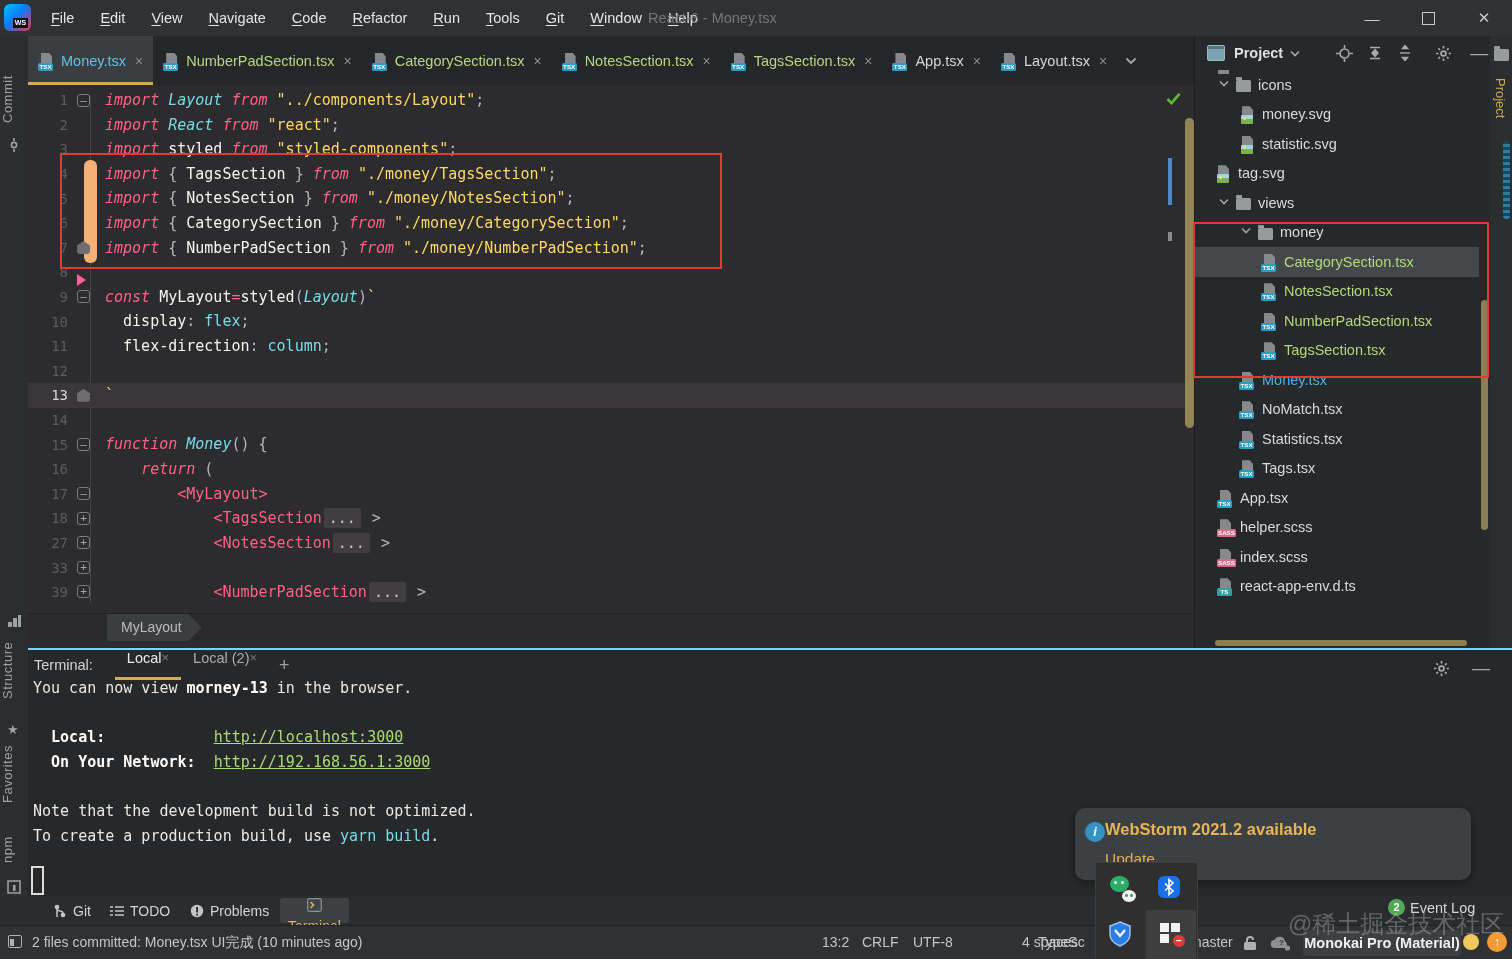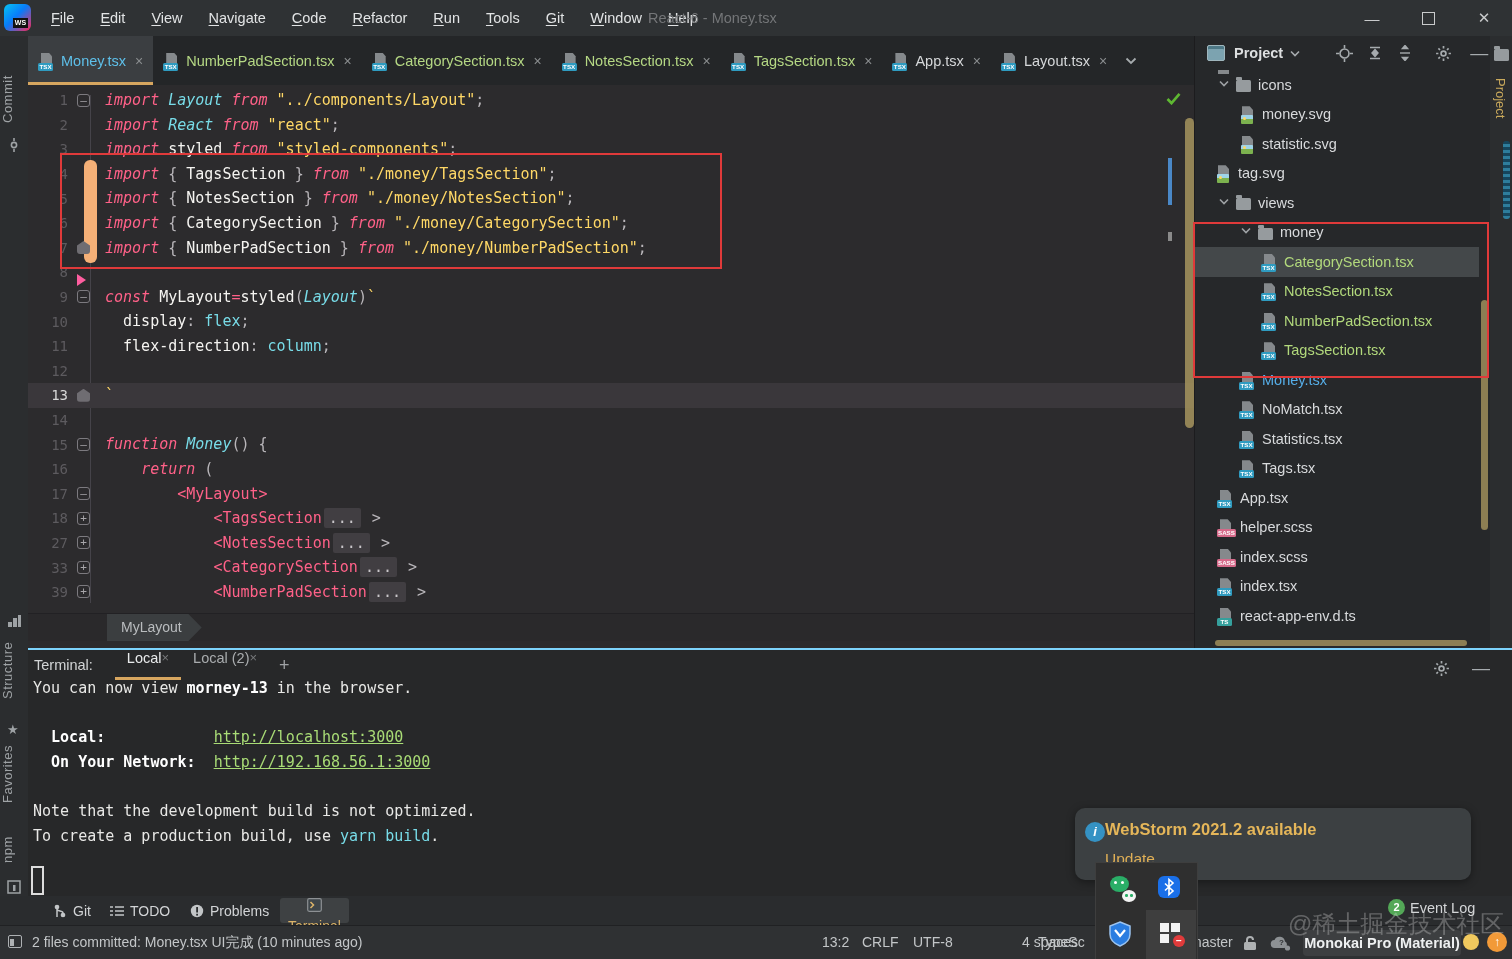--- a/index.html
+++ b/index.html
@@ -414,21 +414,20 @@
           <span class="foldcol">
             <span class="fm">+</span>
           </span>
           <span class="codeline"><span class="t-pln">            </span><span class="t-tag">&lt;NotesSection</span><span class="foldpill">...</span><span class="t-pun"> &gt;</span></span>
         </div>
         <div class="line">
           <span class="ln">33</span>
           <span class="foldcol">
             <span class="fm">+</span>
           </span>
-          <span class="codeline"><span class="t-pln">            </span><span class="t-tag">&lt;CategorySection</span><span class="foldpill">...</span><span class="t-pun"> &gt;</span></span>
         </div>
         <div class="line">
           <span class="ln">39</span>
           <span class="foldcol">
             <span class="fm">+</span>
           </span>
           <span class="codeline"><span class="t-pln">            </span><span class="t-tag">&lt;NumberPadSection</span><span class="foldpill">...</span><span class="t-pun"> &gt;</span></span>
         </div>
       </div>
     <svg id="edit-check" width="15" height="13" viewBox="0 0 15 13">
@@ -598,27 +597,20 @@
           <span class="tlabel c-plain">helper.scss</span>
         </div>
         <div class="trow" style="padding-left: 24px;">
           <span class="fic sass">
             <span class="page"></span>
             <span class="badge">SASS</span>
           </span>
           <span class="tlabel c-plain">index.scss</span>
         </div>
         <div class="trow" style="padding-left: 24px;">
-          <span class="fic tsx">
-            <span class="page"></span>
-            <span class="badge">TSX</span>
-          </span>
-          <span class="tlabel c-plain">index.tsx</span>
-        </div>
-        <div class="trow" style="padding-left: 24px;">
           <span class="fic ts">
             <span class="page"></span>
             <span class="badge">TS</span>
           </span>
           <span class="tlabel c-plain">react-app-env.d.ts</span>
         </div>
       </div>
     <div id="tree-vscroll"></div>
     <div id="tree-hscroll"></div>
     <div class="redbox" style="left:-2px;top:186px;width:292px;height:152px;"></div>

